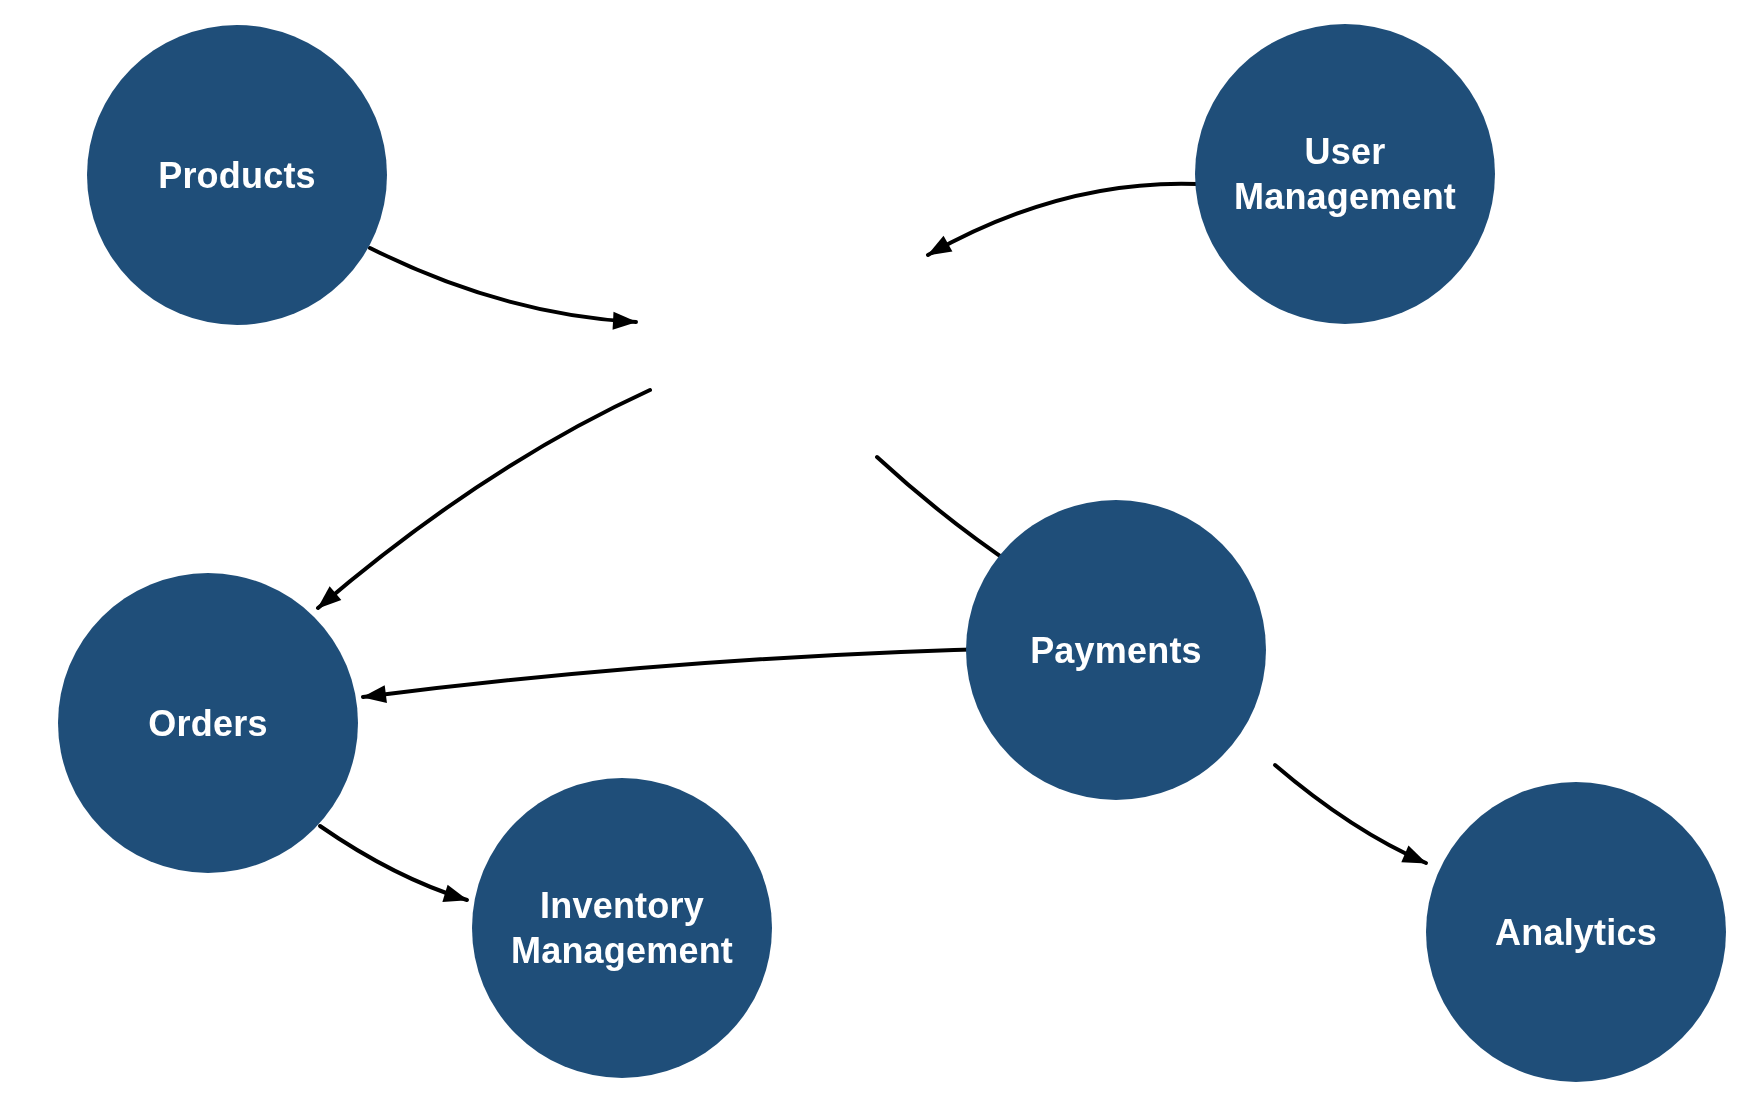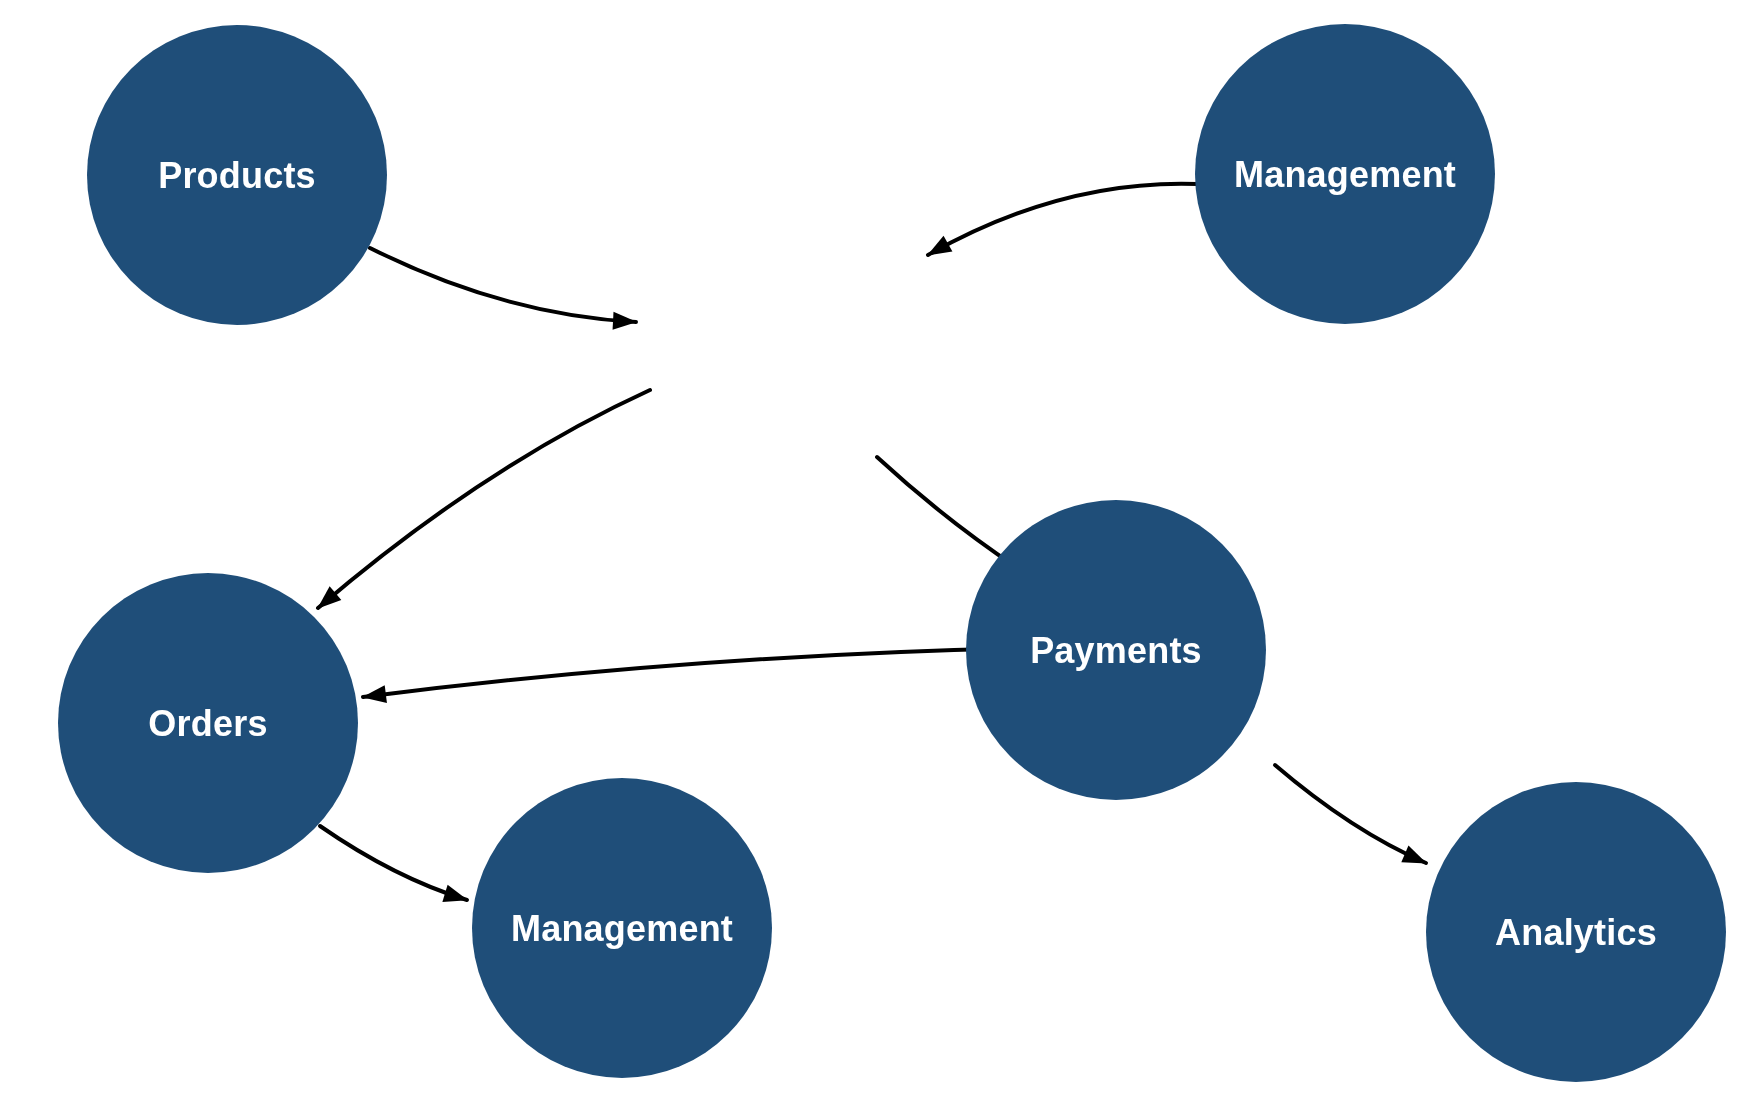--- a/index.html
+++ b/index.html
@@ -87,39 +87,41 @@
   </svg>
 
   <div class="node" style="left:87px; top:25px">
     <span class="node-label">
       <span class="line">Products</span>
     </span>
   </div>
 
   <div class="node" style="left:1195px; top:24px">
     <span class="node-label">
+      <span class="line">User</span>
       <span class="line">Management</span>
     </span>
   </div>
 
 
   <div class="node" style="left:966px; top:500px">
     <span class="node-label">
       <span class="line">Payments</span>
     </span>
   </div>
 
   <div class="node" style="left:58px; top:573px">
     <span class="node-label">
       <span class="line">Orders</span>
     </span>
   </div>
 
   <div class="node" style="left:472px; top:778px">
     <span class="node-label">
+      <span class="line">Inventory</span>
       <span class="line">Management</span>
     </span>
   </div>
 
   <div class="node" style="left:1426px; top:782px">
     <span class="node-label">
       <span class="line">Analytics</span>
     </span>
   </div>
 

